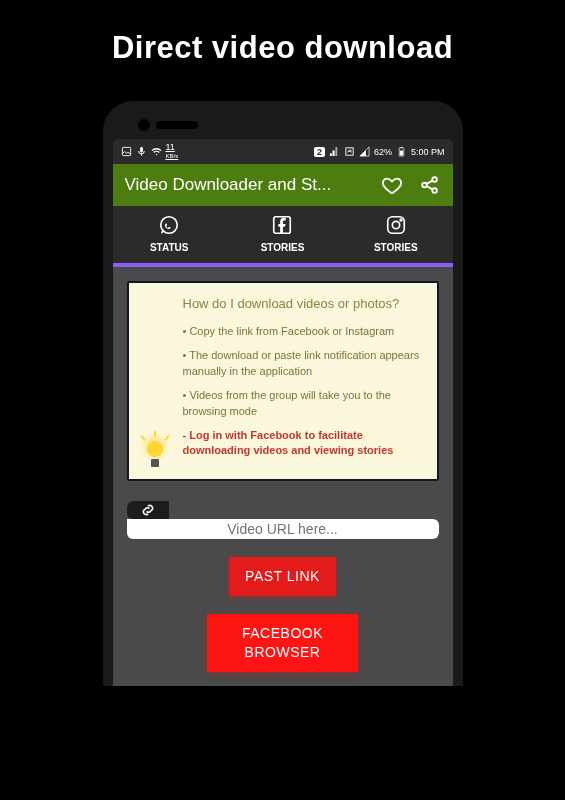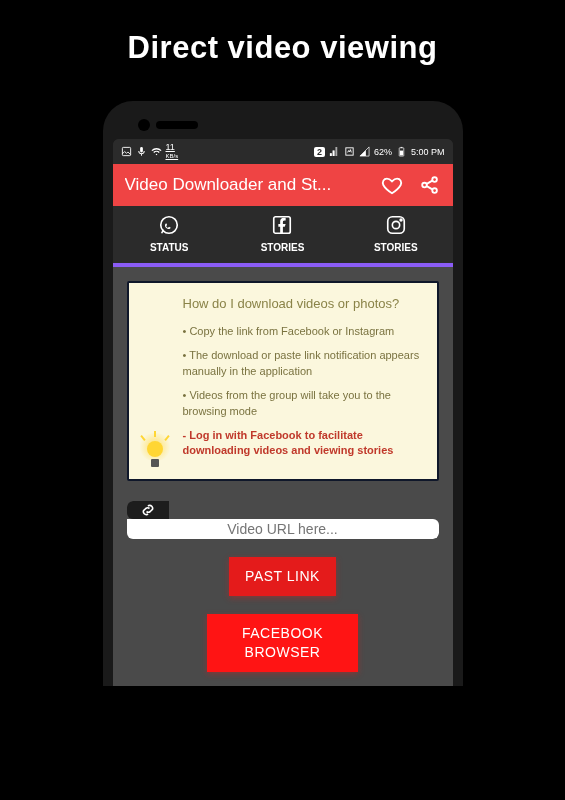--- a/index.html
+++ b/index.html
@@ -52,21 +52,21 @@
   background: #2b2b2b;
 }
 .status-left, .status-right { display:flex; align-items:center; gap:4px; }
 .status-left span, .status-right span { font-size:9px; }
 .ic { width:11px; height:11px; display:inline-block; }
 .app-bar {
   display: flex;
   align-items: center;
   padding: 10px 12px;
   color: #fff;
-  background: #ef4444;
+  background: #4d7c0f;
 }
 .app-title {
   flex: 1;
   font-size: 17px;
   font-weight: 500;
   white-space: nowrap;
   overflow: hidden;
   text-overflow: ellipsis;
 }
 .app-bar-icon { width:22px; height:22px; margin-left:16px; }
@@ -161,21 +161,21 @@
   text-align:center;
   padding:10px 16px;
   box-shadow:0 2px 6px rgba(228,27,27,0.4);
   line-height:1.35;
 }
 .btn-wide { width:151px; background:#ff1414; }
 </style>
 </head>
 <body>
 
-<div class="promo-title">Direct video viewing</div>
+<div class="promo-title">Direct video download</div>
 
 <div class="phone-frame">
   <div class="phone-top">
     <span class="cam-dot"></span>
     <span class="speaker"></span>
   </div>
   <div class="phone-screen">
 
     <div class="status-bar">
       <div class="status-left">

